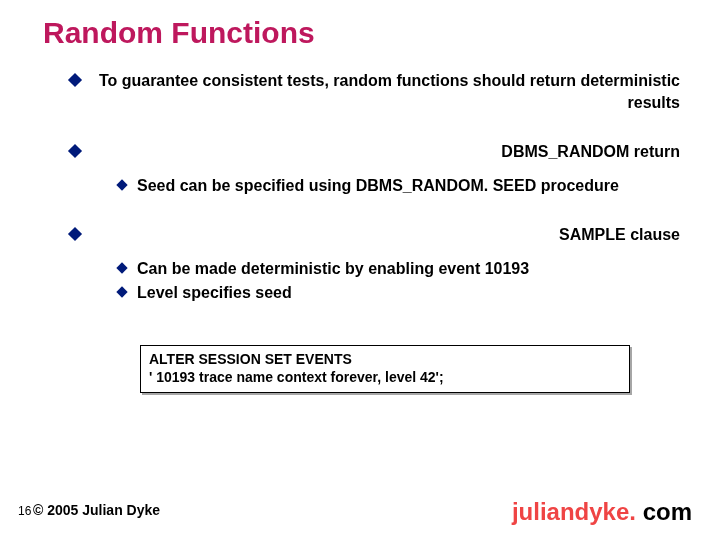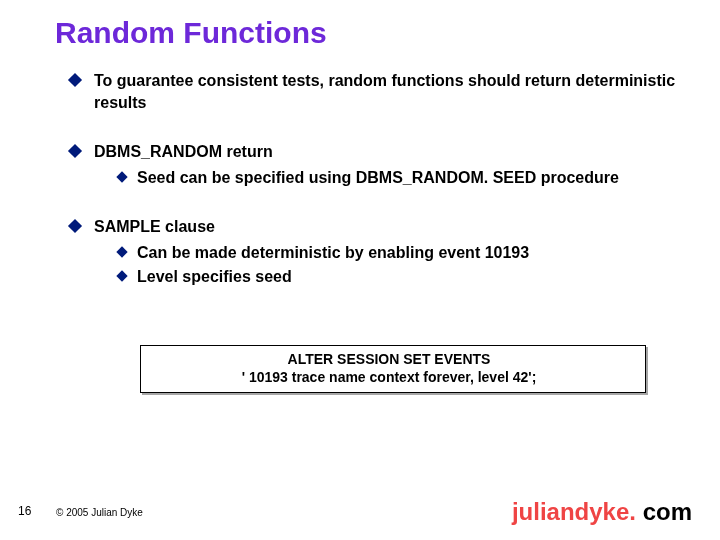--- a/index.html
+++ b/index.html
@@ -5,85 +5,86 @@
 html,body{margin:0;padding:0}
 body{
   width:720px;height:540px;
   background:#fff;
   font-family:Arial,Helvetica,sans-serif;
   position:relative;
   color:#000;
 }
 .title{
   position:absolute;
-  left:55px; top:16px;
+  left:43px; top:16px;
   font-size:30px;
   font-weight:bold;
-  color:#6d28d9;
+  color:#be185d;
 }
 .content{
   position:absolute;
   left:70px; top:70px;
   right:40px;
 }
 .bullet{
   display:flex;
   align-items:flex-start;
   margin-bottom:28px;
   font-size:16px;
   font-weight:bold;
   line-height:1.35;
+  text-align:right;
 }
 .bullet:last-child{margin-bottom:0}
 .diamond{
   flex:0 0 auto;
   width:10px;height:10px;
   background:#001a7a;
   transform:rotate(45deg);
   margin-top:5px;
   margin-right:14px;
 }
 .diamond.small{
   width:8px;height:8px;
   margin-top:6px;
   margin-right:11px;
 }
 .sub{
   margin-left:24px;
-  margin-top:4px;
+  margin-top:12px;
 }
 .subrow{
   display:flex;
   align-items:flex-start;
   font-size:16px;
   font-weight:bold;
   line-height:1.35;
   margin-top:2px;
 }
 .codebox{
   position:absolute;
   left:140px; top:345px;
   width:480px;
   border:1px solid #000;
-  padding:4px 16px 6px 8px;
+  padding:4px 0 6px 8px;
   font-size:14px;
   font-weight:bold;
   line-height:1.3;
   box-shadow:2px 2px 0 rgba(0,0,0,0.35);
-  text-align:center;
 }
 .footer-num{
   position:absolute;
   left:18px; bottom:22px;
   font-size:12px;
 }
 .footer-copy{
   position:absolute;
-  left:56px; bottom:22px;
-  font-size:10px;
+  left:33px; bottom:22px;
+  font-size:14px;
+  font-weight:bold;
 }
 .footer-site{
   position:absolute;
   right:28px; bottom:14px;
   font-size:24px;
   font-weight:bold;
 }
 .footer-site .jd{color:#ef4444}
 .footer-site .com{color:#000000}
 </style>

